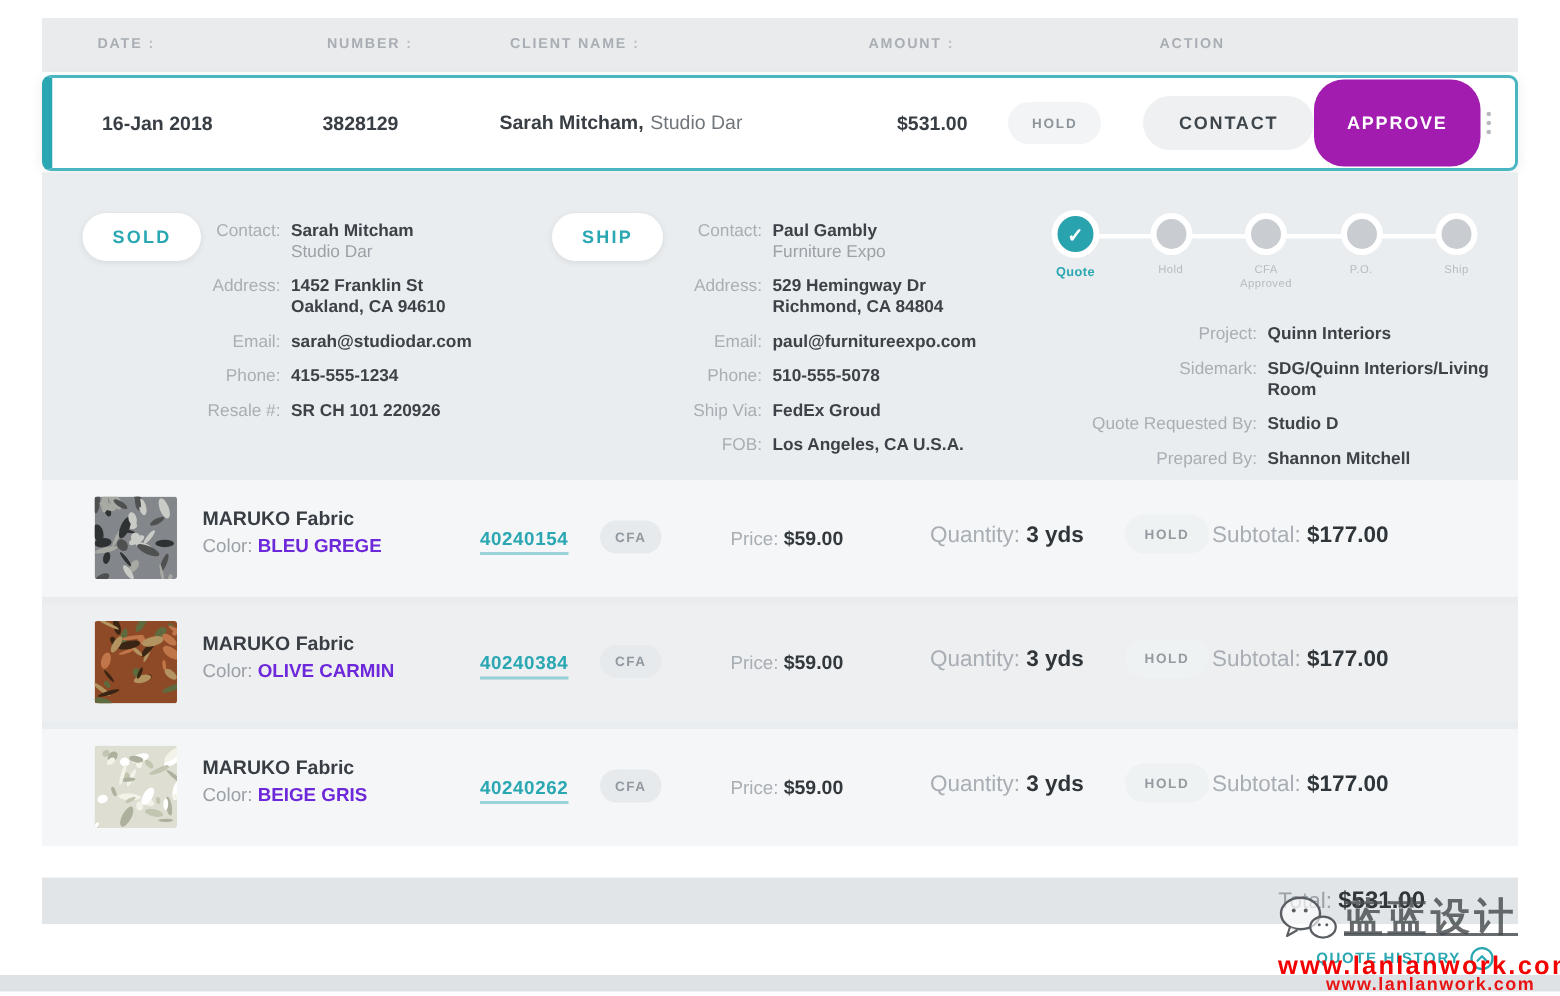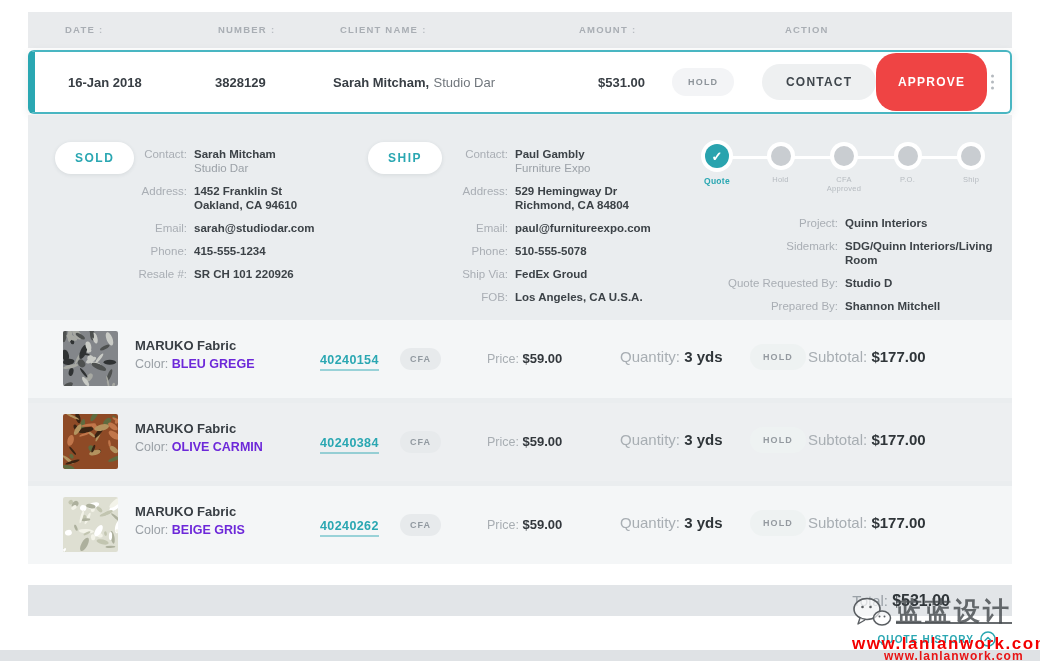--- a/index.html
+++ b/index.html
@@ -16,21 +16,21 @@
   
   .order-row { position:absolute; left:28px; top:50px; width:984px; height:64px; background:#ffffff;
                border:2px solid #49b6c2; border-left:7px solid #2aa7b2; border-radius:6px;
                box-shadow:0 2px 8px rgba(40,60,70,.10); }
   .order-row .cell { position:absolute; top:50%; transform:translateY(-50%); white-space:nowrap; }
   .strong { color:#383e44; font-weight:700; font-size:13px; }
   .client-company { color:#70767c; font-weight:400; }
   .pill { display:inline-block; border-radius:16px; white-space:nowrap; }
   .pill-hold-top { background:#f3f4f6; color:#8d949a; font-size:9px; font-weight:700; letter-spacing:1.2px; padding:9px 16px; }
   .pill-contact { background:#eef0f1; color:#3f464c; font-size:12px; font-weight:700; letter-spacing:1.2px; padding:11px 24px; border-radius:20px; }
-  .pill-approve { background:#ef4444; color:#ffffff; font-size:12px; font-weight:700; letter-spacing:1.2px; padding:22px 22px; border-radius:20px; }
+  .pill-approve { background:#a21caf; color:#ffffff; font-size:12px; font-weight:700; letter-spacing:1.2px; padding:22px 22px; border-radius:20px; }
   .kebab { position:absolute; right:12px; top:50%; transform:translateY(-50%); width:12px; cursor:pointer; }
   .kebab i { display:block; width:3px; height:3px; border-radius:50%; background:#b4b9be; margin:3px auto; }
 
   
   .panel { position:absolute; left:28px; top:115px; width:984px; height:433px; background:#eaedef; }
   .tag-pill { position:absolute; background:#ffffff; color:#2aa7b2; font-size:12px; font-weight:700;
               letter-spacing:1.5px; border-radius:17px; padding:9px 20px; box-shadow:0 1px 4px rgba(40,60,70,.10); }
   .fields { position:absolute; font-size:11.5px; line-height:14px; }
   .frow { display:flex; margin-bottom:9px; }
   .flabel { text-align:right; color:#a9aeb4; flex-shrink:0; }
@@ -95,21 +95,21 @@
 </head>
 <body>
 
 <div id="app">
 
   <div class="header-bar">
     <div class="col-head" style="left:37px;"><span>DATE</span><span class="sort-glyph">:</span></div>
     <div class="col-head" style="left:190px;"><span>NUMBER</span><span class="sort-glyph">:</span></div>
     <div class="col-head" style="left:312px;"><span>CLIENT NAME</span><span class="sort-glyph">:</span></div>
     <div class="col-head" style="left:551px;"><span>AMOUNT</span><span class="sort-glyph">:</span></div>
-    <div class="col-head" style="left:745px;margin-left:12px;"><span>ACTION</span></div>
+    <div class="col-head" style="left:745px;"><span>ACTION</span></div>
   </div>
 
   <div class="order-row">
     <div class="cell strong" style="left:33px;">16-Jan 2018</div>
     <div class="cell strong" style="left:180px;">3828129</div>
     <div class="cell" style="left:298px;">
       <span class="strong">Sarah Mitcham,</span>
       <span class="strong client-company">Studio Dar</span>
     </div>
     <div class="cell strong" style="left:563px;">$531.00</div>

